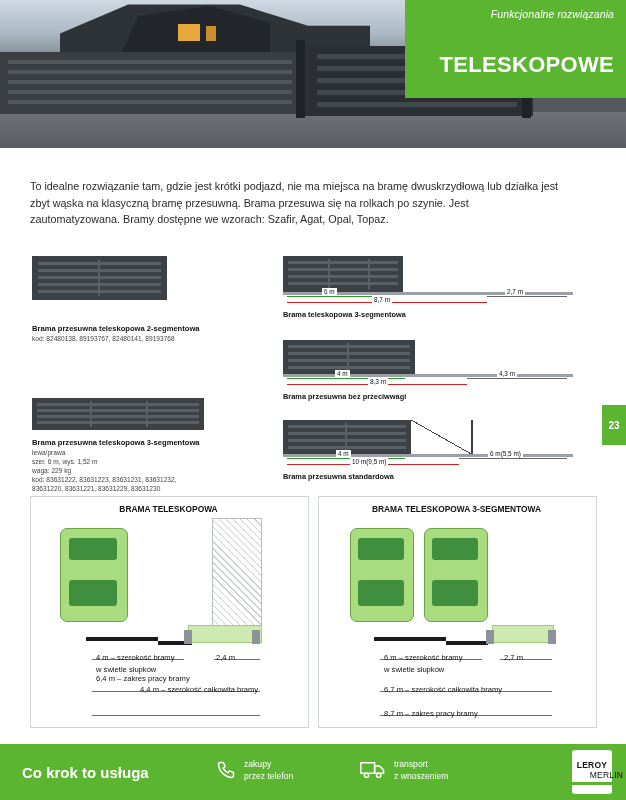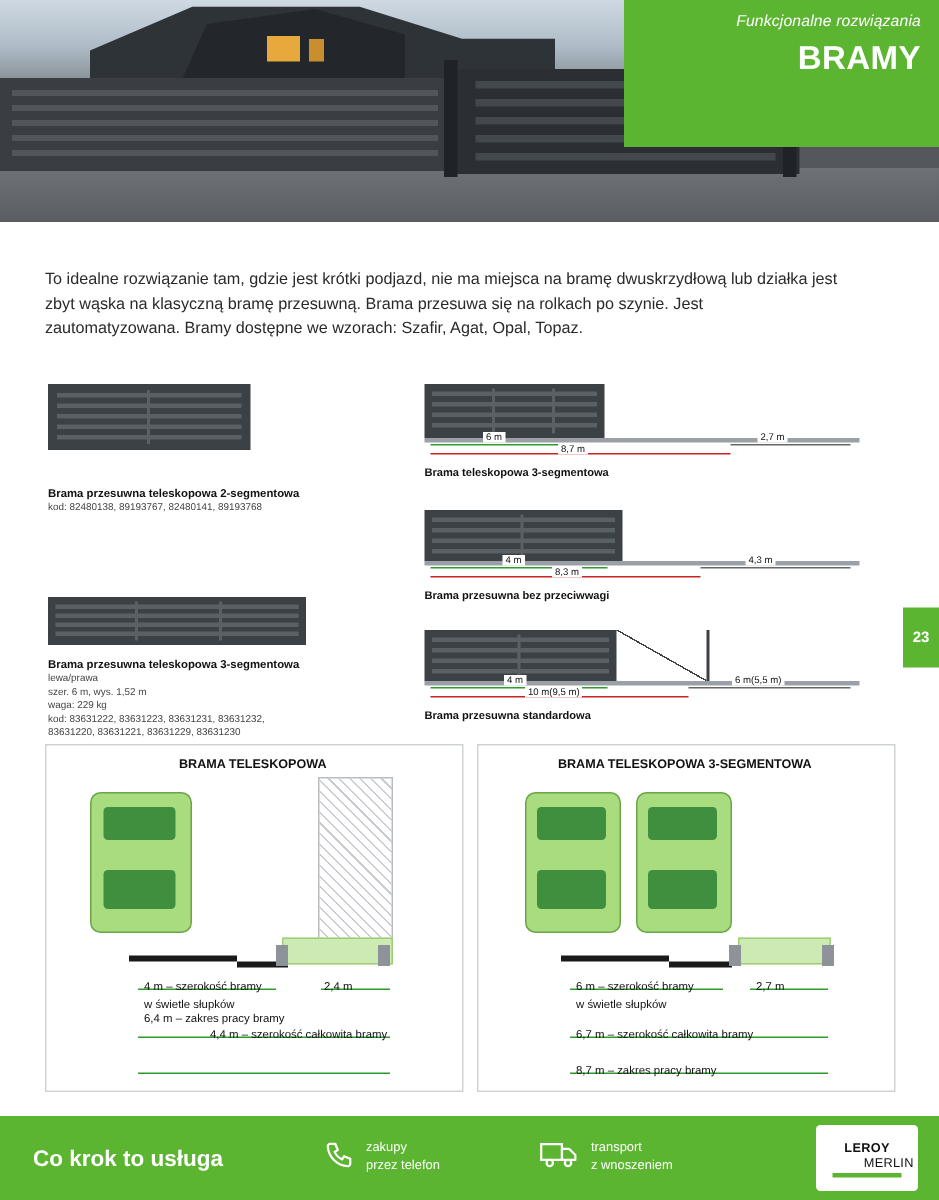--- a/index.html
+++ b/index.html
@@ -27,21 +27,21 @@
   .hero-ground{position:absolute;left:0;top:52px;width:626px;height:96px;background:#54585d;}
   .hero-drive{position:absolute;left:0;top:112px;width:626px;height:36px;
     background:linear-gradient(180deg,#6e7277 0%,#5a5e63 100%);}
   .hero-fence{position:absolute;left:0;top:52px;width:300px;height:62px;background:#3a3e43;}
   .hero-fence .slat{position:absolute;left:8px;width:284px;height:4px;background:#51565b;}
   .hero-gate{position:absolute;left:300px;top:46px;width:230px;height:70px;background:#2b2f34;
     border-left:3px solid #1d2024;}
   .hero-gate .slat{position:absolute;left:14px;width:200px;height:5px;background:#43484d;}
   .hero-post{position:absolute;top:40px;width:9px;height:78px;background:#1f2327;}
 
-  .hero-badge{position:absolute;right:0;top:0;width:210px;height:98px;background:#5cb531;}
+  .hero-badge{position:absolute;right:0;top:0;width:210px;height:98px;background:#5cb531;padding-left:11px;}
   .hero-badge .line1{position:absolute;right:12px;top:8px;font-size:10.5px;color:#ffffff;
     font-style:italic;letter-spacing:.1px;white-space:nowrap;}
   .hero-badge .line2{position:absolute;right:12px;top:26px;font-size:22px;color:#ffffff;
     font-weight:bold;letter-spacing:.3px;white-space:nowrap;}
   .hero-badge .line3{position:absolute;right:12px;top:52px;font-size:22px;color:#ffffff;
     font-weight:bold;letter-spacing:.3px;white-space:nowrap;}
 
   .logo-box{position:absolute;right:24px;top:98px;width:165px;height:40px;background:#ffffff;
     display:flex;align-items:center;justify-content:center;}
   .logo-txt{font-size:19px;font-weight:bold;color:#1a1a1a;letter-spacing:.2px;}
@@ -80,21 +80,21 @@
   .arrow-line{position:absolute;height:0;border-top:1px solid #000;}
 
   
   .side-tab{position:absolute;right:0;top:405px;width:24px;height:40px;background:#5cb531;
     display:flex;align-items:center;justify-content:center;color:#fff;font-size:10px;font-weight:bold;}
 
   
   .footer{position:absolute;left:0;top:744px;width:626px;height:56px;background:#5cb531;}
   .footer-title{position:absolute;left:22px;top:764px;font-size:15px;font-weight:bold;color:#ffffff;}
   .f-item{position:absolute;font-size:8.6px;color:#ffffff;line-height:12px;}
-  .lm-logo{position:absolute;right:14px;top:750px;width:68px;height:44px;background:#ffffff;
+  .lm-logo{position:absolute;right:14px;top:750px;width:40px;height:44px;background:#ffffff;
     border-radius:3px;display:flex;flex-direction:column;align-items:center;justify-content:center;}
   .lm-logo .lm1{font-size:8.5px;font-weight:bold;color:#111;letter-spacing:.2px;}
   .lm-logo .lm2{font-size:8.5px;font-weight:normal;color:#111;letter-spacing:.2px;padding-left:29px;}
   .lm-bar{width:46px;height:3px;background:#5cb531;margin-top:2px;}
 </style>
 </head>
 <body>
 
 <div class="page">
 
@@ -119,21 +119,21 @@
       <div class="slat" style="top:20px"></div>
       <div class="slat" style="top:32px"></div>
       <div class="slat" style="top:44px"></div>
       <div class="slat" style="top:56px"></div>
     </div>
     <div class="hero-post" style="left:296px"></div>
     <div class="hero-post" style="left:522px"></div>
 
     <div class="hero-badge">
       <div class="line1">Funkcjonalne rozwiązania</div>
-      <div class="line2">BRAMY</div>
+      <div class="line3">TELESKOPOWE</div>
     </div>
 
   </div>
 
   <div class="intro">To idealne rozwiązanie tam, gdzie jest krótki podjazd, nie ma miejsca na bramę dwuskrzydłową lub działka jest zbyt wąska na klasyczną bramę przesuwną. Brama przesuwa się na rolkach po szynie. Jest zautomatyzowana. Bramy dostępne we wzorach: Szafir, Agat, Opal, Topaz.</div>
 
   <div class="gate-img" style="left:32px;top:256px;width:135px;height:44px;">
     <div class="bar" style="left:6px;top:6px;width:123px;height:3px;"></div>
     <div class="bar" style="left:6px;top:13px;width:123px;height:3px;"></div>
     <div class="bar" style="left:6px;top:20px;width:123px;height:3px;"></div>

